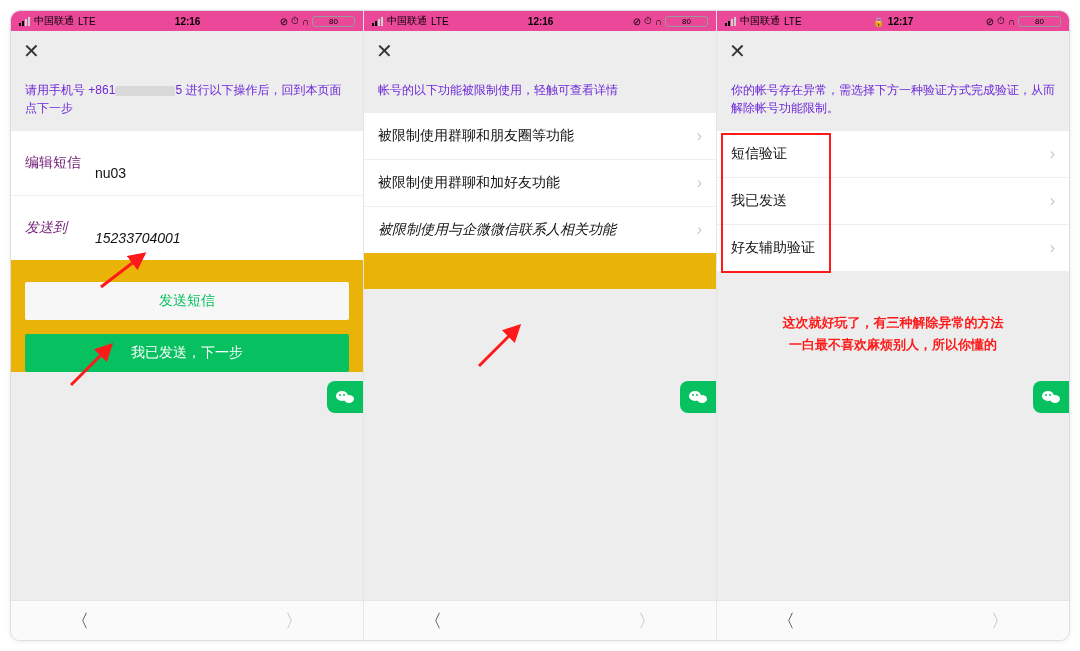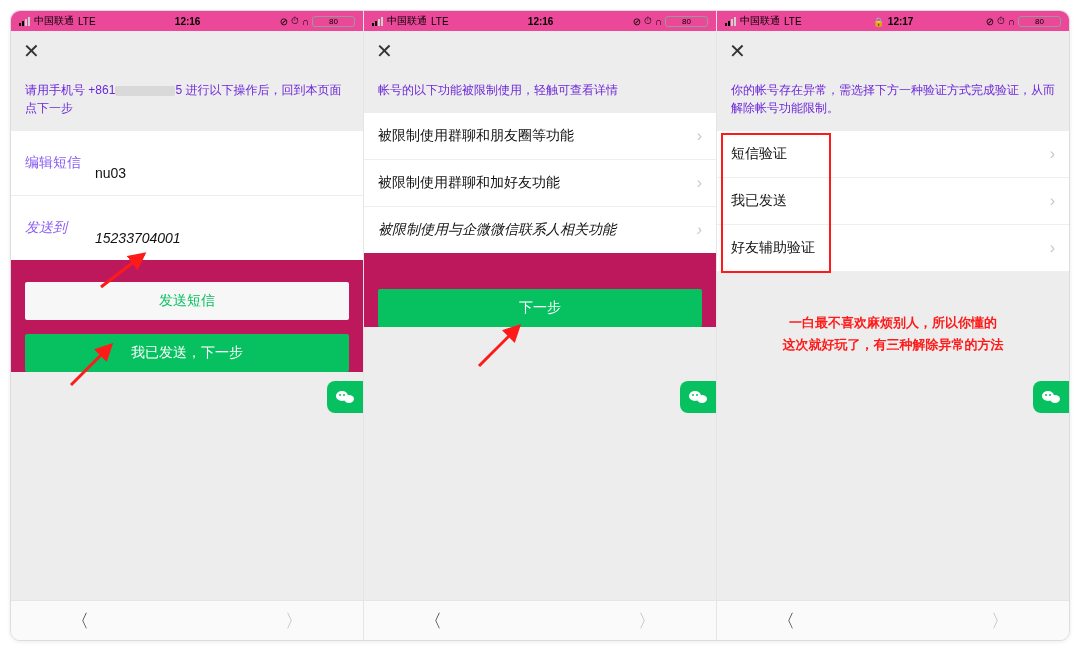--- a/index.html
+++ b/index.html
@@ -84,29 +84,29 @@
     .row {
       display: flex;
       align-items: center;
       padding: 14px;
       border-bottom: 1px solid #eee;
       font-size: 14px;
       color: #111;
       position: relative;
     }
     .row:last-child { border-bottom: none; font-style: italic; }
-    .row-label { width: 70px; color:#8b5cf6; }
+    .row-label { width: 70px; color:#701a75; }
     .row-value { color:#111;margin-top:20px; }
     .row-chevron {
       margin-left: auto;
       color: #c8c8c8;
       font-size: 16px;
     }
     
-    .btn-area { padding: 22px 14px 0; background:#be185d; position:relative;}
+    .btn-area { padding: 22px 14px 0; background:#eab308; position:relative;}
     .btn-secondary {
       background: #f7f7f7;
       color: #07c160;
       text-align: center;
       padding: 10px;
       font-size: 14px;
       border-radius: 2px;
       margin-bottom: 14px;
     }
     .btn-primary {
@@ -279,21 +279,20 @@
         <span>被限制使用群聊和加好友功能</span>
         <span class="row-chevron">›</span>
       </div>
       <div class="row">
         <span>被限制使用与企微微信联系人相关功能</span>
         <span class="row-chevron">›</span>
       </div>
     </div>
 
     <div class="btn-area" style="padding-top:36px">
-      <div class="btn-primary">下一步</div>
       <svg class="red-arrow" style="left:110px;top:58px" width="60" height="60">
         <defs>
             <marker id="ah2" markerWidth="6" markerHeight="6" refX="5" refY="3" orient="auto">
               <path d="M0,0 L6,3 L0,6 Z" fill="#ff1a1a"></path>
             </marker>
           </defs>
         <line x1="5" y1="55" x2="45" y2="15" stroke="#ff1a1a" stroke-width="3" marker-end="url(#ah2)"></line>
       </svg>
     </div>
 
@@ -349,22 +348,22 @@
         <span class="row-chevron">›</span>
       </div>
       <div class="row">
         <span>好友辅助验证</span>
         <span class="row-chevron">›</span>
       </div>
       <div class="hl-box" style="left:4px;top:2px;width:110px;height:140px"></div>
     </div>
 
     <div class="annotation">
+      <div>这次就好玩了，有三种解除异常的方法</div>
       <div>一白最不喜欢麻烦别人，所以你懂的</div>
-      <div>这次就好玩了，有三种解除异常的方法</div>
     </div>
 
     <div class="float-wechat">
       <svg width="20" height="18" viewBox="0 0 20 18">
           <ellipse cx="7" cy="8" rx="6" ry="5" fill="#fff"></ellipse>
           <ellipse cx="14" cy="11" rx="5" ry="4" fill="#fff"></ellipse>
           <circle cx="5" cy="7" r="1" fill="#07c160"></circle>
           <circle cx="9" cy="7" r="1" fill="#07c160"></circle>
         </svg>
     </div>

